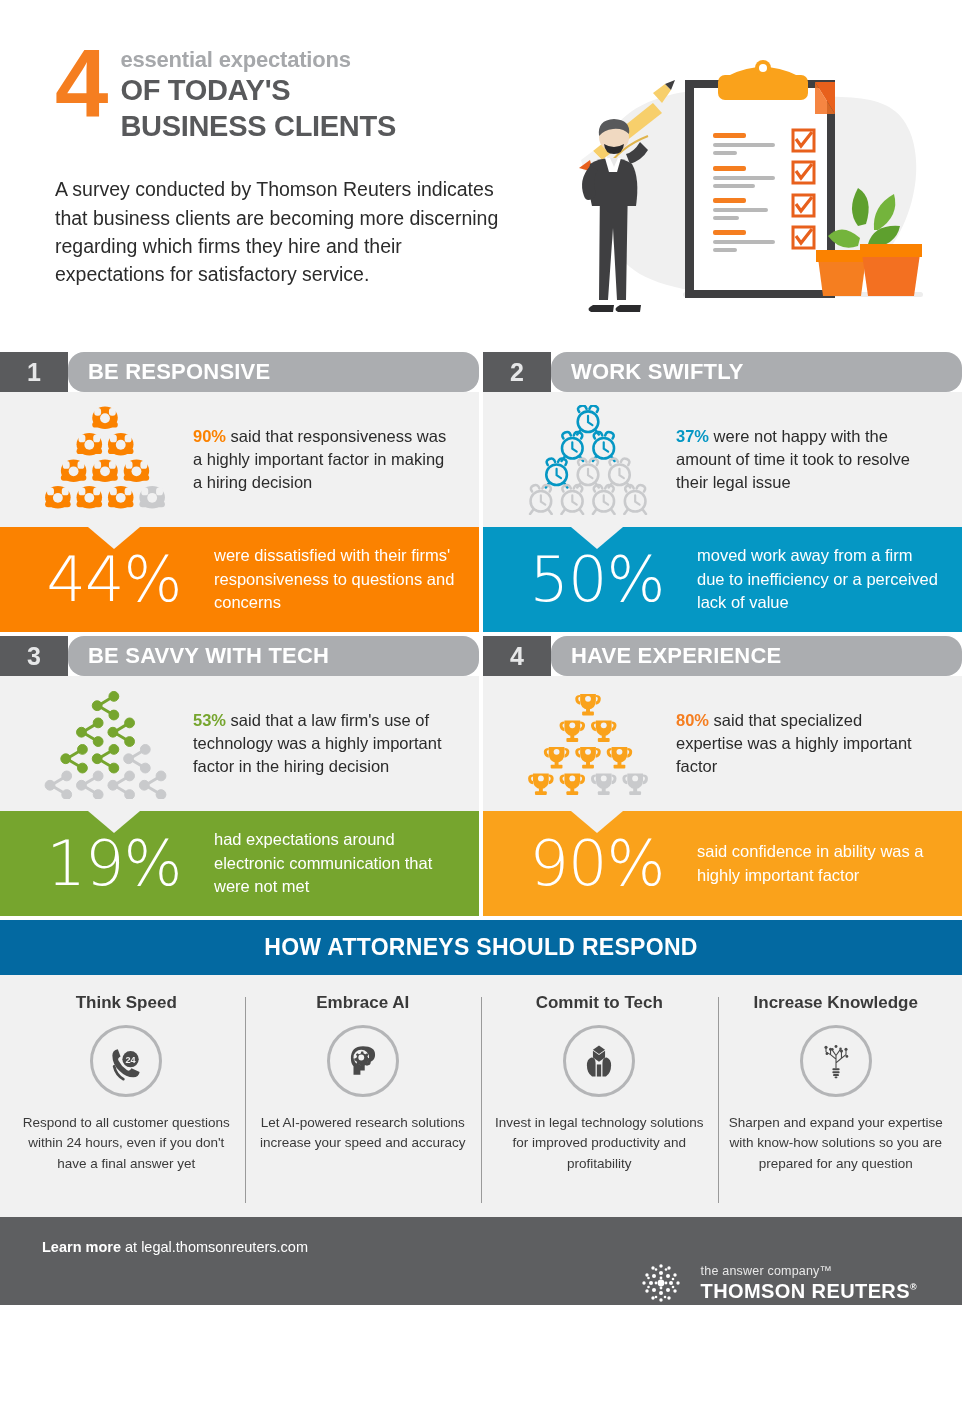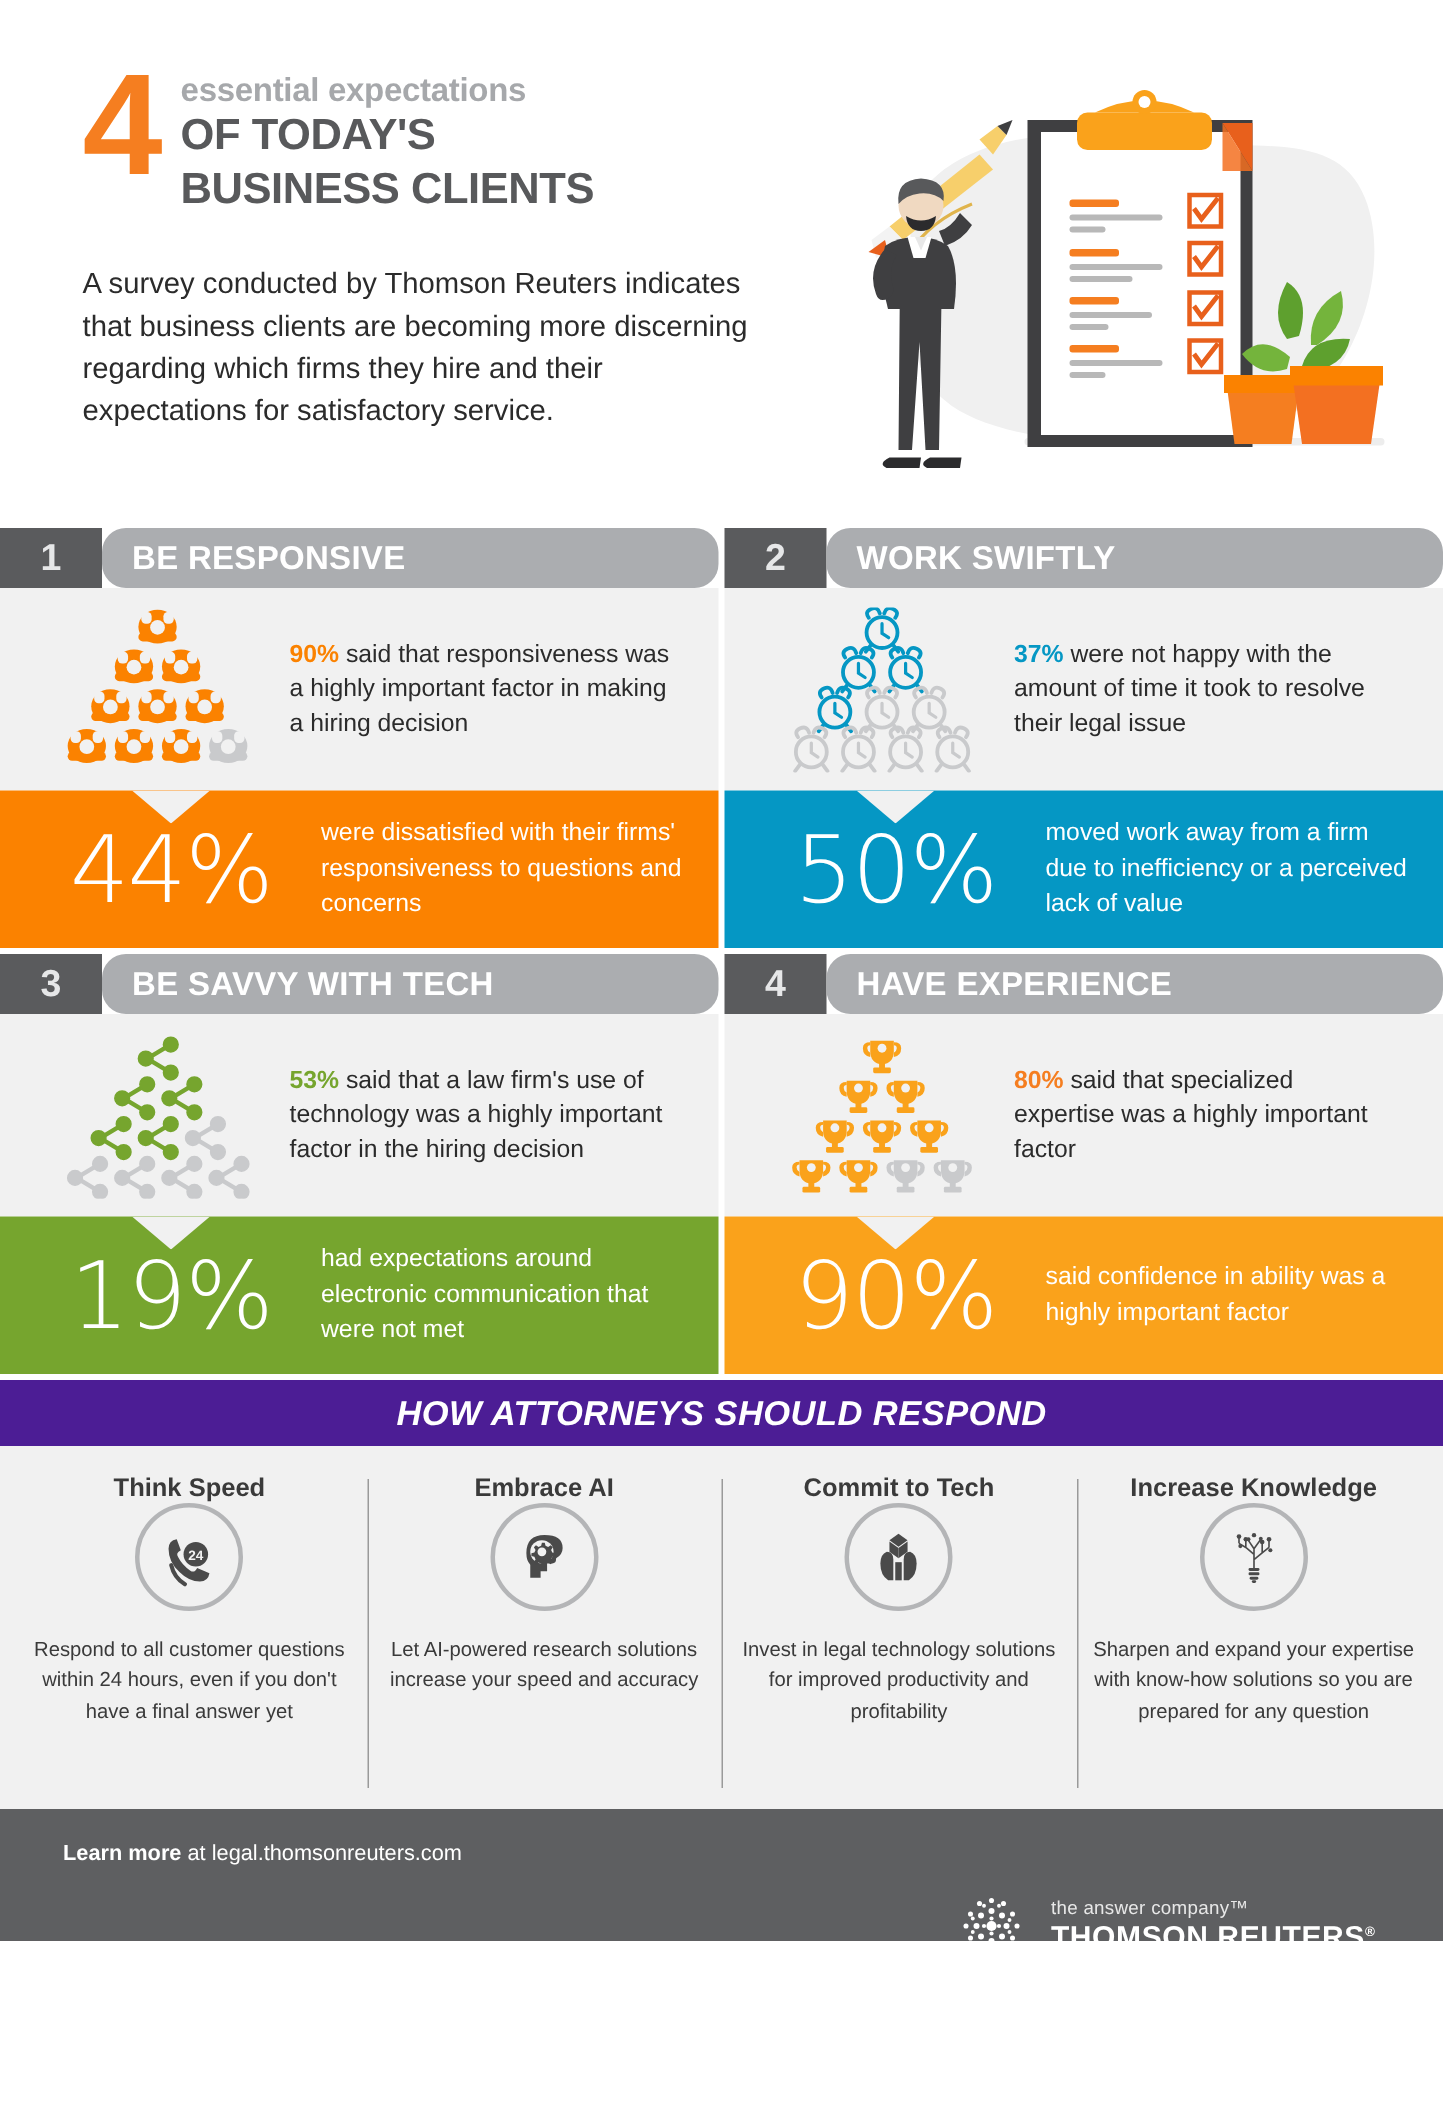--- a/index.html
+++ b/index.html
@@ -68,50 +68,49 @@
   .band-pct {
     width: 192px; text-align: center; font-size: 62px; font-weight: 300;
     color: #ffffff; line-height: 1; letter-spacing: -1px; font-family: "DejaVu Sans", sans-serif;
   }
   .band-text { flex: 1; color: #ffffff; font-size: 16.5px; line-height: 1.42; padding-left: 4px; }
 
   .gap-row { height: 4px; background: #ffffff; }
 
   
   .respond-head {
-    height: 44px; background: #4c1d95; color: #ffffff; display: flex;
+    height: 55px; background: #0369a1; color: #ffffff; display: flex;
     align-items: center; justify-content: center; font-size: 23px; font-weight: bold;
     letter-spacing: 0.3px;
-    font-style: italic;
   }
   .respond-body { background: #F1F1F1; height: 242px; display: flex; padding: 18px 8px 10px; }
   .rcol {
     flex: 1; display: flex; flex-direction: column; align-items: center;
     position: relative; padding: 0 10px;
   }
   .rcol + .rcol::before {
     content: ""; position: absolute; left: 0; top: 4px; bottom: 4px;
     width: 1px; background: #9a9a9a;
   }
-  .rtitle { font-size: 17px; font-weight: bold; color: #3a3a3a; margin-bottom: 0; }
+  .rtitle { font-size: 17px; font-weight: bold; color: #3a3a3a; margin-bottom: 12px; }
   .rcircle {
     width: 72px; height: 72px; border: 3px solid #B4B5B7; border-radius: 50%;
     display: flex; align-items: center; justify-content: center; margin-bottom: 16px;
   }
   .rdesc { font-size: 13.5px; line-height: 1.5; color: #3a3a3a; text-align: center; }
 
   
   .footer {
     height: 88px; background: #5E5F61; position: relative;
   }
   .footer-left {
     position: absolute; left: 42px; top: 22px; color: #ffffff; font-size: 14.5px;
   }
   .footer-left b { font-weight: bold; }
-  .tr-logo { position: absolute; right: 45px; top: 52px; display: flex; align-items: center; }
+  .tr-logo { position: absolute; right: 45px; top: 40px; display: flex; align-items: center; }
   .tr-mark { width: 52px; height: 52px; margin-right: 14px; }
   .tr-words { color: #ffffff; }
   .tr-tag { font-size: 12.5px; letter-spacing: 0.2px; color: #e8e8e8; margin-bottom: 2px; }
   .tr-name { font-size: 20px; font-weight: bold; letter-spacing: 0.4px; }
   .tr-name sup { font-size: 9px; vertical-align: super; }
 </style>
 </head>
 <body>
 
 <div class="page">

